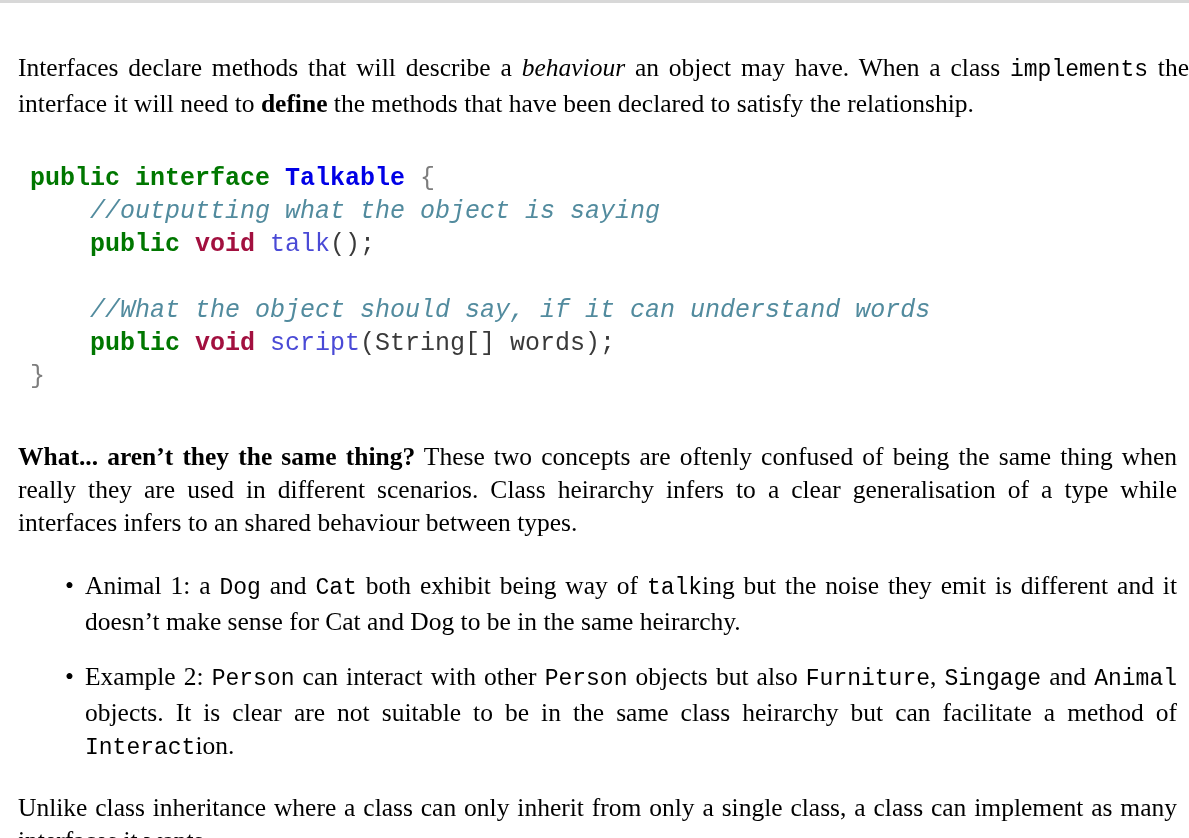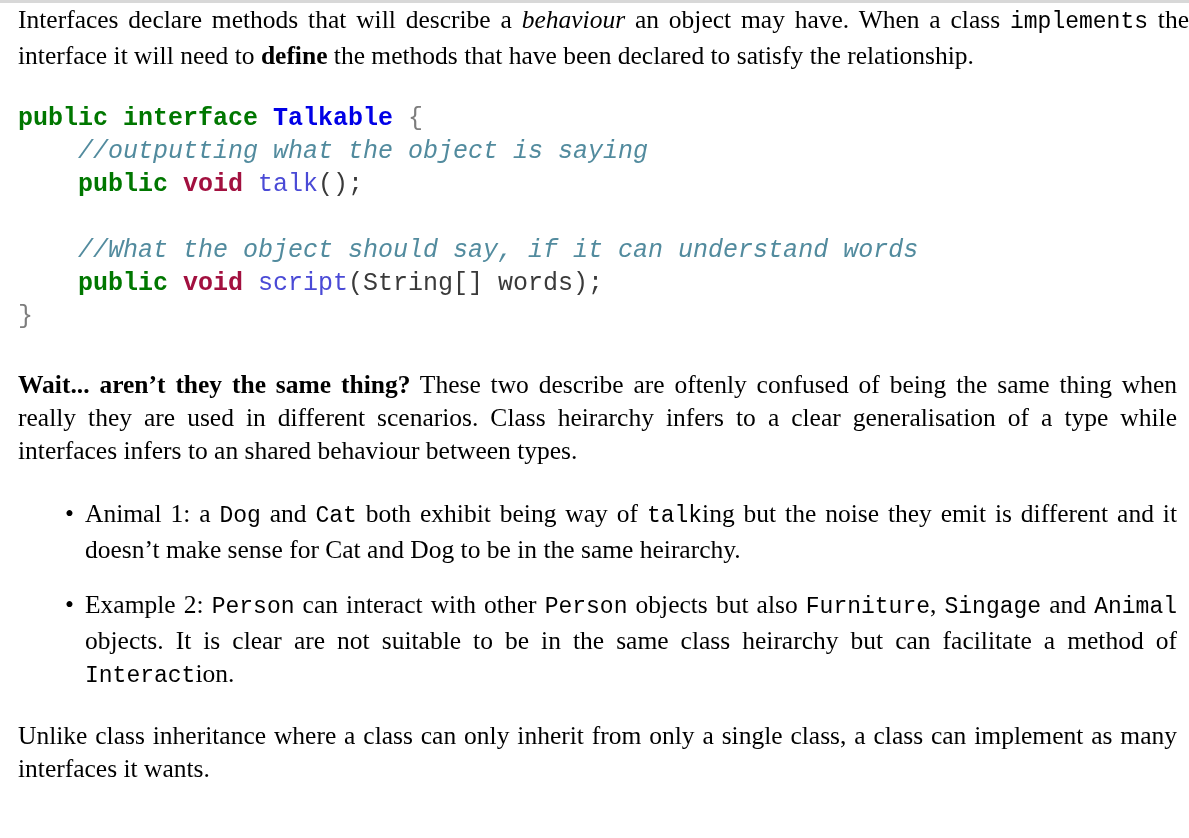--- a/index.html
+++ b/index.html
@@ -44,39 +44,39 @@
   p.para {
     margin: 0;
     padding: 0 12px 0 18px;
     font-size: 25.5px;
     line-height: 33px;
     text-align: justify;
     text-justify: inter-word;
     hyphens: none;
   }
 
-  p.para.first { padding-right: 0px; }
+  p.para.first { padding-right: 0px; margin-top: 48px; }
 
   .sp-after-p1  { height: 30px; }
   .sp-after-code{ height: 35px; }
   .sp-after-p2  { height: 30px; }
   .sp-after-list{ height: 26px; }
 
   .bold   { font-weight: bold; }
   .italic { font-style: italic; }
 
   code, .mono {
     font-family: "Liberation Mono", "DejaVu Sans Mono", monospace;
     font-size: 23px;
     letter-spacing: 0px;
   }
 
   
   .code-block {
-    margin: 0;
+    margin: 12px;
     padding: 0 0 0 18px;
     font-family: "Liberation Mono", "DejaVu Sans Mono", monospace;
     font-size: 25px;
     line-height: 33px;
     white-space: pre;
     text-align: left;
   }
   .code-line { white-space: pre; min-height: 33px; }
 
   .tok-kw      { color: #007700; font-weight: bold; }
@@ -128,21 +128,21 @@
 <span class="code-line"><span class="tok-comment">    //outputting what the object is saying</span></span>
 <span class="code-line"><span class="tok-kw">    public </span><span class="tok-ret">void</span><span class="tok-plain"> </span><span class="tok-method">talk</span><span class="tok-plain">();</span></span>
 <span class="code-line"><span class="tok-plain"></span></span>
 <span class="code-line"><span class="tok-comment">    //What the object should say, if it can understand words</span></span>
 <span class="code-line"><span class="tok-kw">    public </span><span class="tok-ret">void</span><span class="tok-plain"> </span><span class="tok-method">script</span><span class="tok-plain">(String[] words);</span></span>
 <span class="code-line"><span class="tok-punct">}</span></span>
 </pre>
 
     <div class="sp-after-code"></div>
 
-    <p class="para"><span class="bold">Wait...  aren’t they the same thing?</span><span>  These two describe are oftenly confused of being the same thing when really they are used in different scenarios. Class heirarchy infers to a clear generalisation of a type while interfaces infers to an shared behaviour between types.</span></p>
+    <p class="para"><span class="bold">What...  aren’t they the same thing?</span><span>  These two concepts are oftenly confused of being the same thing when really they are used in different scenarios. Class heirarchy infers to a clear generalisation of a type while interfaces infers to an shared behaviour between types.</span></p>
 
     <div class="sp-after-p2"></div>
 
     <ul class="examples" id="examples-list">
         <li><span class="bullet">•</span><span>Animal 1: a </span><code class="mono">Dog</code><span> and </span><code class="mono">Cat</code><span> both exhibit being way of </span><code class="mono">talk</code><span>ing but the noise they emit is different and it doesn’t make sense for Cat and Dog to be in the same heirarchy.</span></li>
         <li><span class="bullet">•</span><span>Example 2: </span><code class="mono">Person</code><span> can interact with other </span><code class="mono">Person</code><span> objects but also </span><code class="mono">Furniture</code><span>, </span><code class="mono">Singage</code><span> and </span><code class="mono">Animal</code><span> objects.  It is clear are not suitable to be in the same class heirarchy but can facilitate a method of </span><code class="mono">Interact</code><span>ion.</span></li>
       </ul>
 
     <div class="sp-after-list"></div>
 

